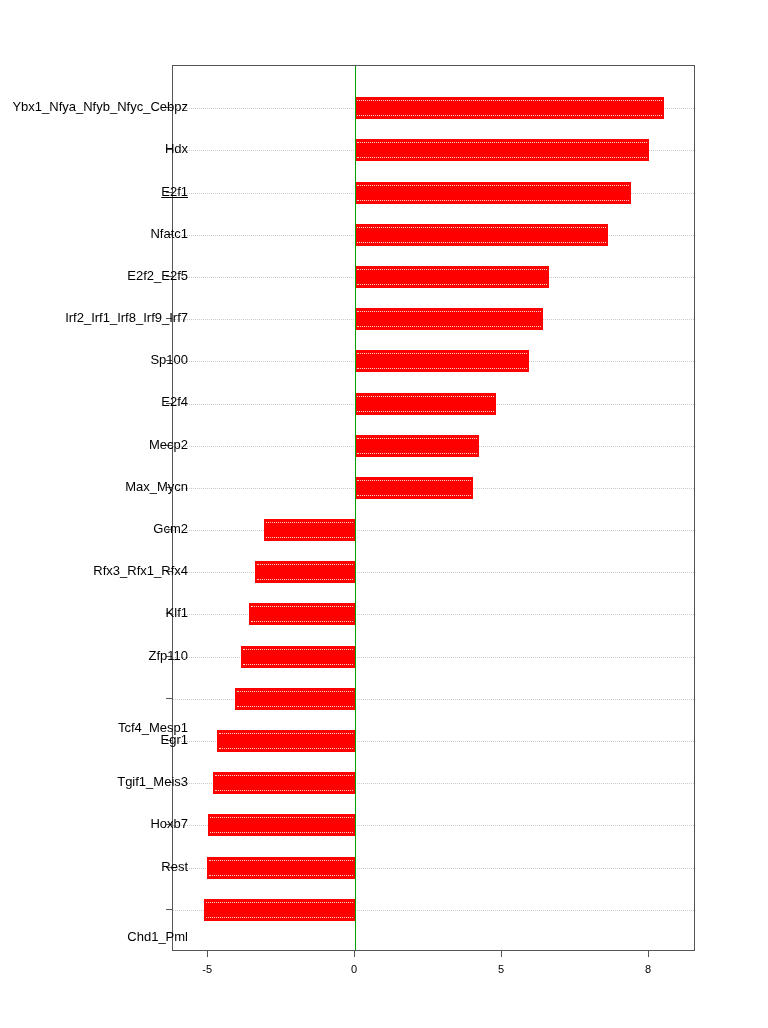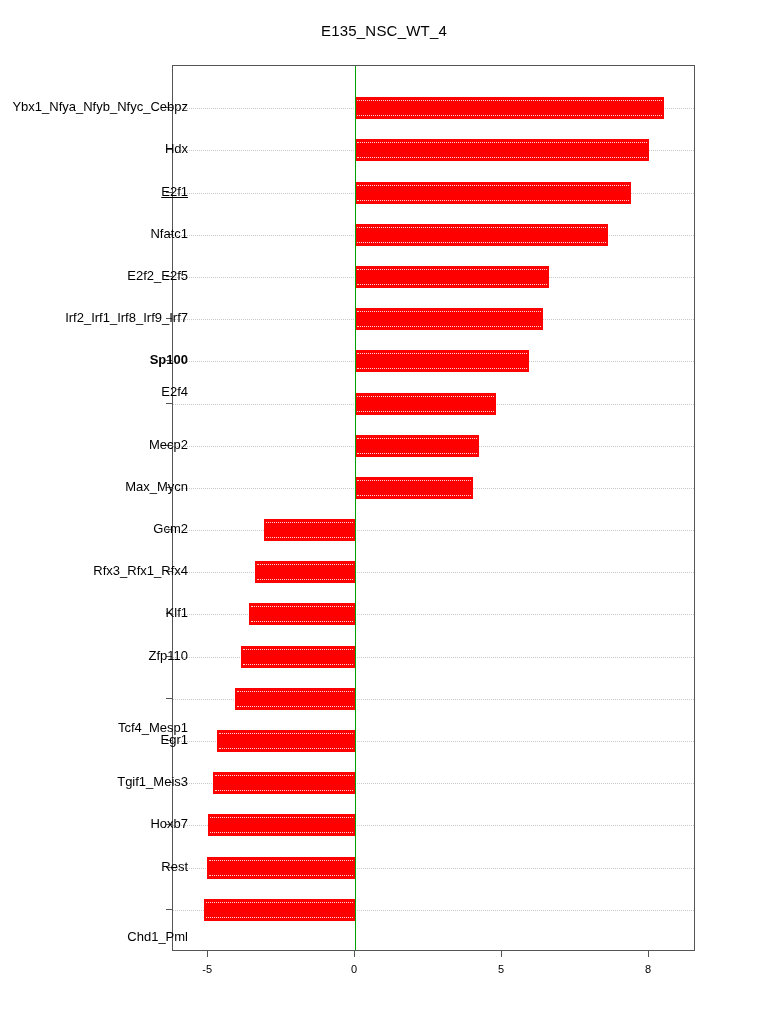--- a/index.html
+++ b/index.html
@@ -108,21 +108,20 @@
     top: 998px;
     text-align: center;
     font-size: 11px;
     color: #000;
   }
 </style>
 </head>
 <body>
 
 <div id="chart-root">
-  <div id="chart-title">E135_NSC_WT_4</div>
 
   <div id="plot-area">
     <div id="grid-layer">
         <div class="gridline" style="top: 42.1905px;"></div>
         <div class="gridline" style="top: 84.381px;"></div>
         <div class="gridline" style="top: 126.571px;"></div>
         <div class="gridline" style="top: 168.762px;"></div>
         <div class="gridline" style="top: 210.952px;"></div>
         <div class="gridline" style="top: 253.143px;"></div>
         <div class="gridline" style="top: 295.333px;"></div>
@@ -232,23 +231,23 @@
       <div class="ylabel" style="top: 143.381px;">Hdx</div>
       <div class="ytick" style="left: 166px; top: 191.571px;"></div>
       <div class="ylabel" style="top: 185.571px; text-decoration: underline;">E2f1</div>
       <div class="ytick" style="left: 166px; top: 233.762px;"></div>
       <div class="ylabel" style="top: 227.762px;">Nfatc1</div>
       <div class="ytick" style="left: 166px; top: 275.952px;"></div>
       <div class="ylabel" style="top: 269.952px;">E2f2_E2f5</div>
       <div class="ytick" style="left: 166px; top: 318.143px;"></div>
       <div class="ylabel" style="top: 312.143px;">Irf2_Irf1_Irf8_Irf9_Irf7</div>
       <div class="ytick" style="left: 166px; top: 360.333px;"></div>
-      <div class="ylabel" style="top: 354.333px; font-weight: bold;">Sp100</div>
+      <div class="ylabel" style="top: 354.333px;">Sp100</div>
       <div class="ytick" style="left: 166px; top: 402.524px;"></div>
-      <div class="ylabel" style="top: 386px;">E2f4</div>
+      <div class="ylabel" style="top: 396px;">E2f4</div>
       <div class="ytick" style="left: 166px; top: 444.714px;"></div>
       <div class="ylabel" style="top: 438.714px;">Mecp2</div>
       <div class="ytick" style="left: 166px; top: 486.905px;"></div>
       <div class="ylabel" style="top: 480.905px;">Max_Mycn</div>
       <div class="ytick" style="left: 166px; top: 529.095px;"></div>
       <div class="ylabel" style="top: 523.095px;">Gcm2</div>
       <div class="ytick" style="left: 166px; top: 571.286px;"></div>
       <div class="ylabel" style="top: 565.286px;">Rfx3_Rfx1_Rfx4</div>
       <div class="ytick" style="left: 166px; top: 613.476px;"></div>
       <div class="ylabel" style="top: 607.476px;">Klf1</div>

